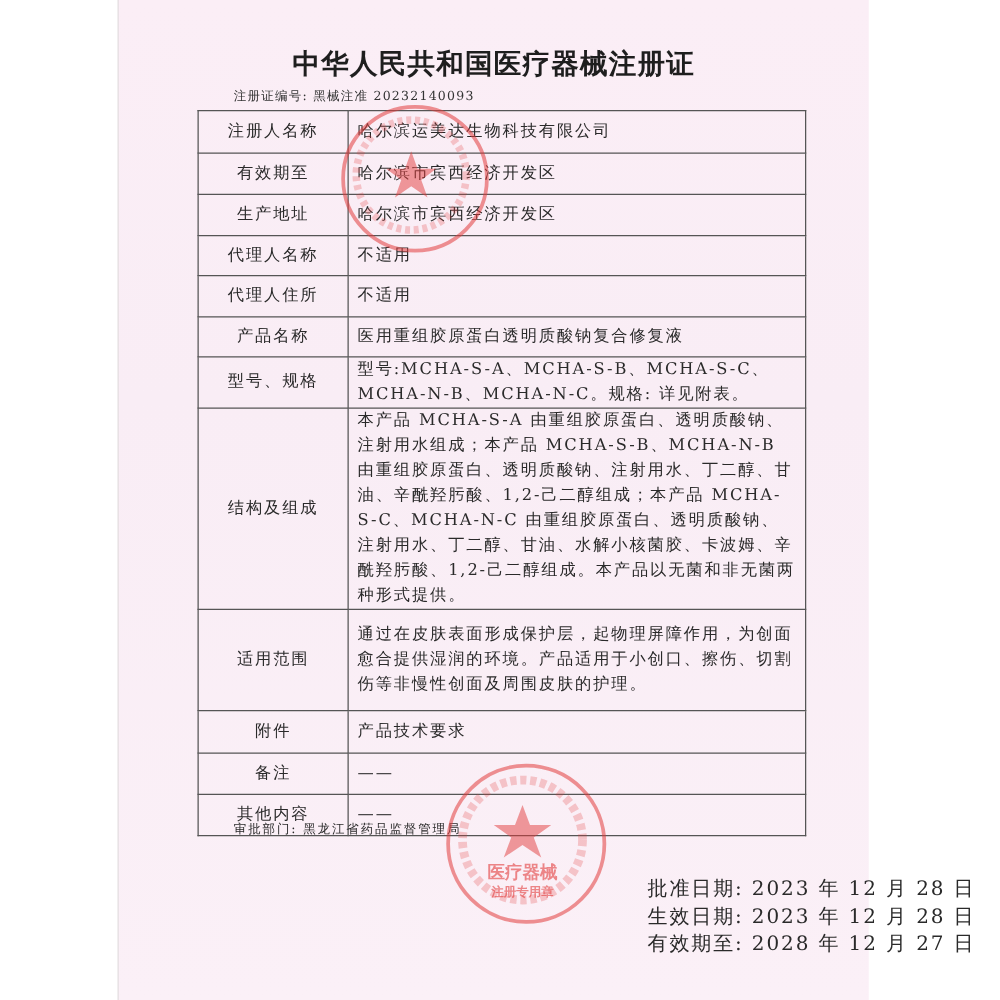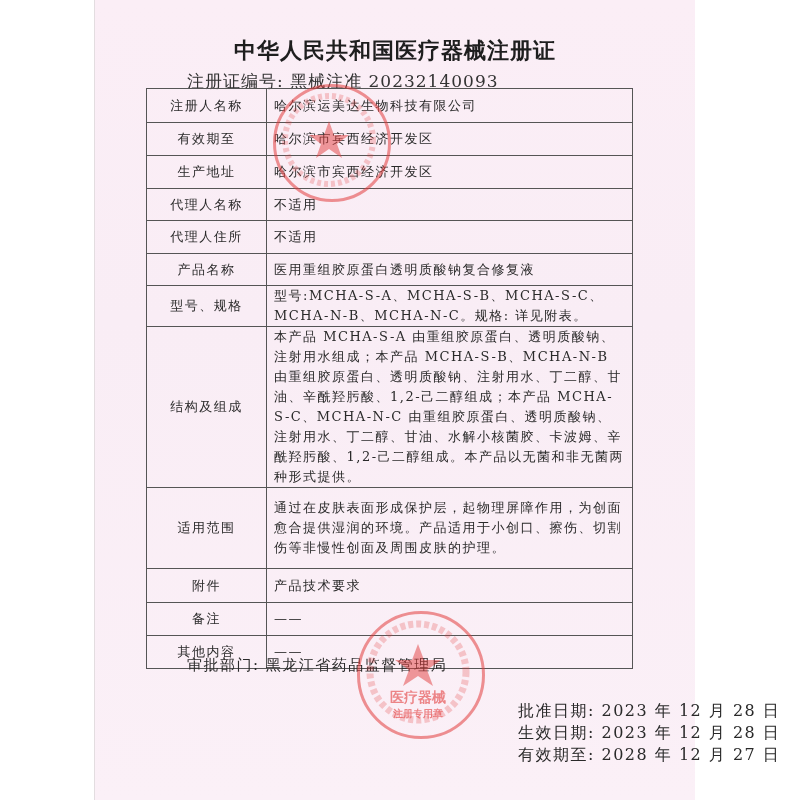--- a/index.html
+++ b/index.html
@@ -33,27 +33,27 @@
       font-family: "DejaVu Sans", "Liberation Sans", sans-serif;
       font-weight: bold;
       font-size: 22px;
       letter-spacing: 1px;
       color: #1e1e1e;
     }
     .regno {
       position: absolute;
       left: 92px;
       top: 70px;
-      font-size: 17px;
+      font-size: 10px;
       letter-spacing: 1px;
       color: #333;
     }
     table.cert {
       position: absolute;
-      left: 51px;
+      left: 63px;
       top: 88px;
       width: 487px;
       border-collapse: collapse;
       font-size: 13px;
       letter-spacing: 1.5px;
     }
     table.cert td {
       border: 1px solid #555;
       padding: 0 7px;
       line-height: 20px;
@@ -65,21 +65,21 @@
       padding: 0 4px;
     }
     table.cert td.value {
       text-align: left;
       margin-top: 32px;
     }
     .approver {
       position: absolute;
       left: 92px;
       top: 656px;
-      font-size: 15px;
+      font-size: 10px;
       letter-spacing: 1.5px;
     }
     .dates {
       position: absolute;
       left: 423px;
       top: 700px;
       font-size: 16px;
       letter-spacing: 1.5px;
       line-height: 22px;
     }

